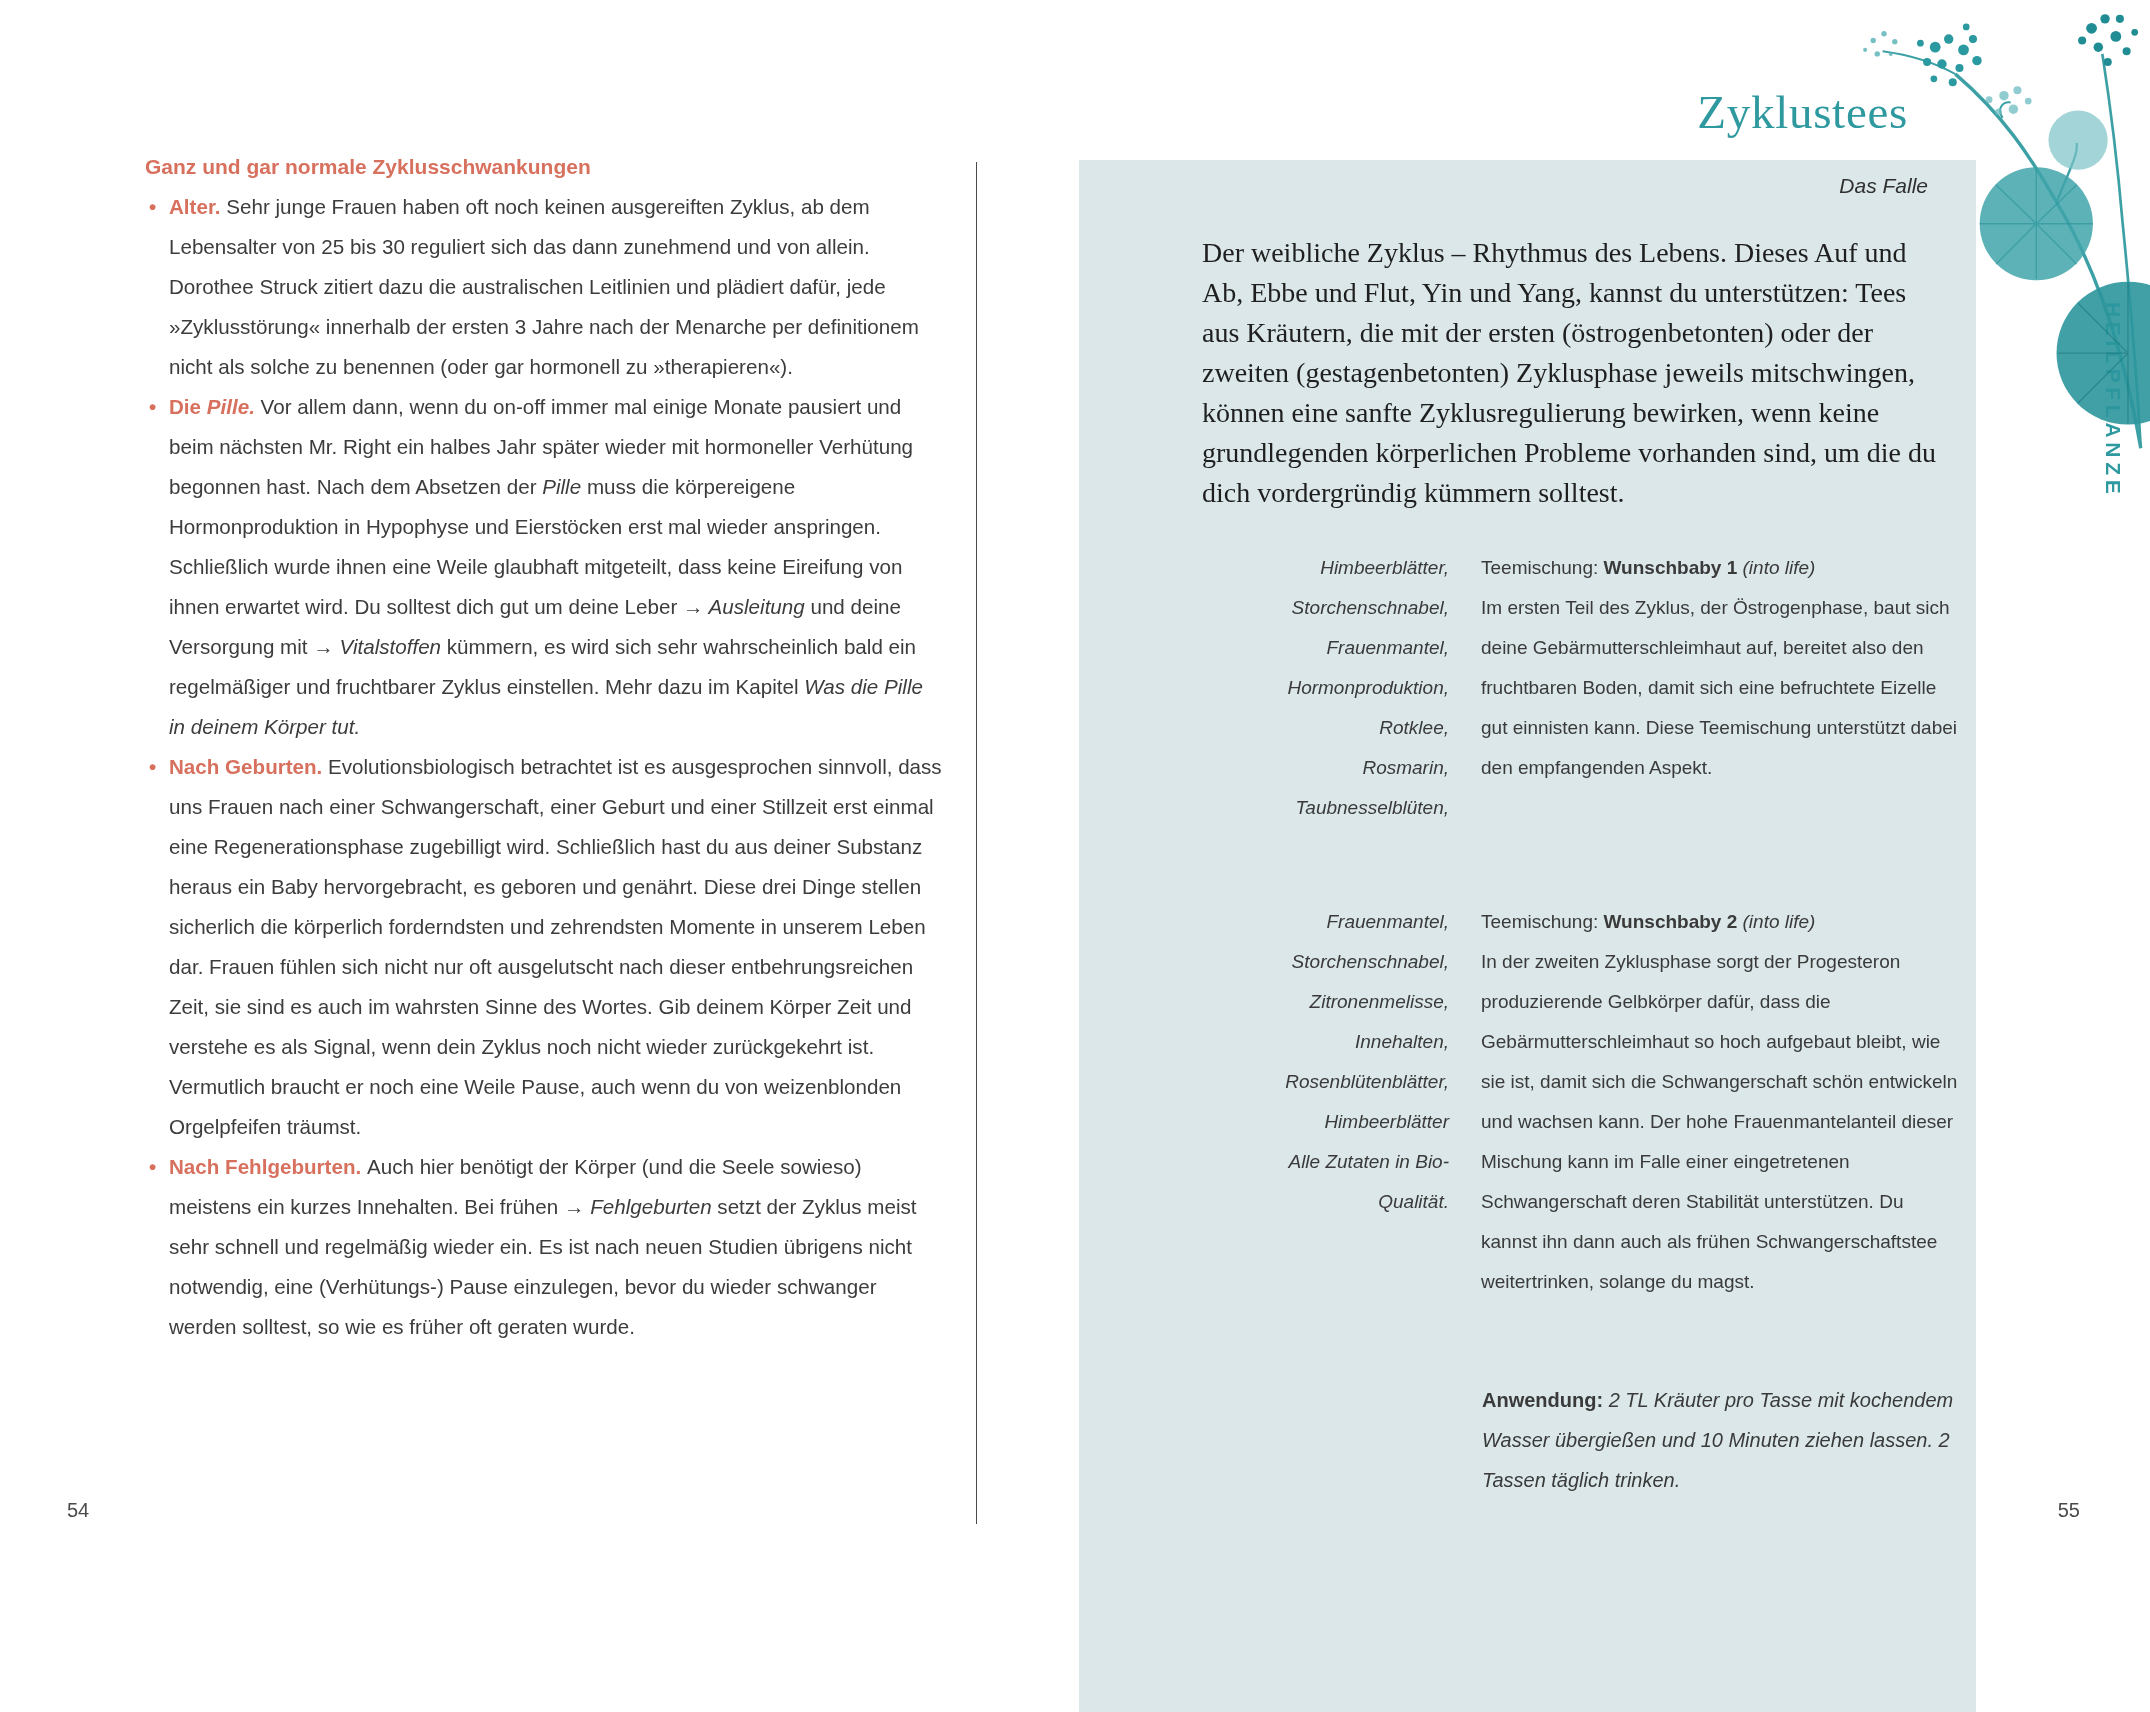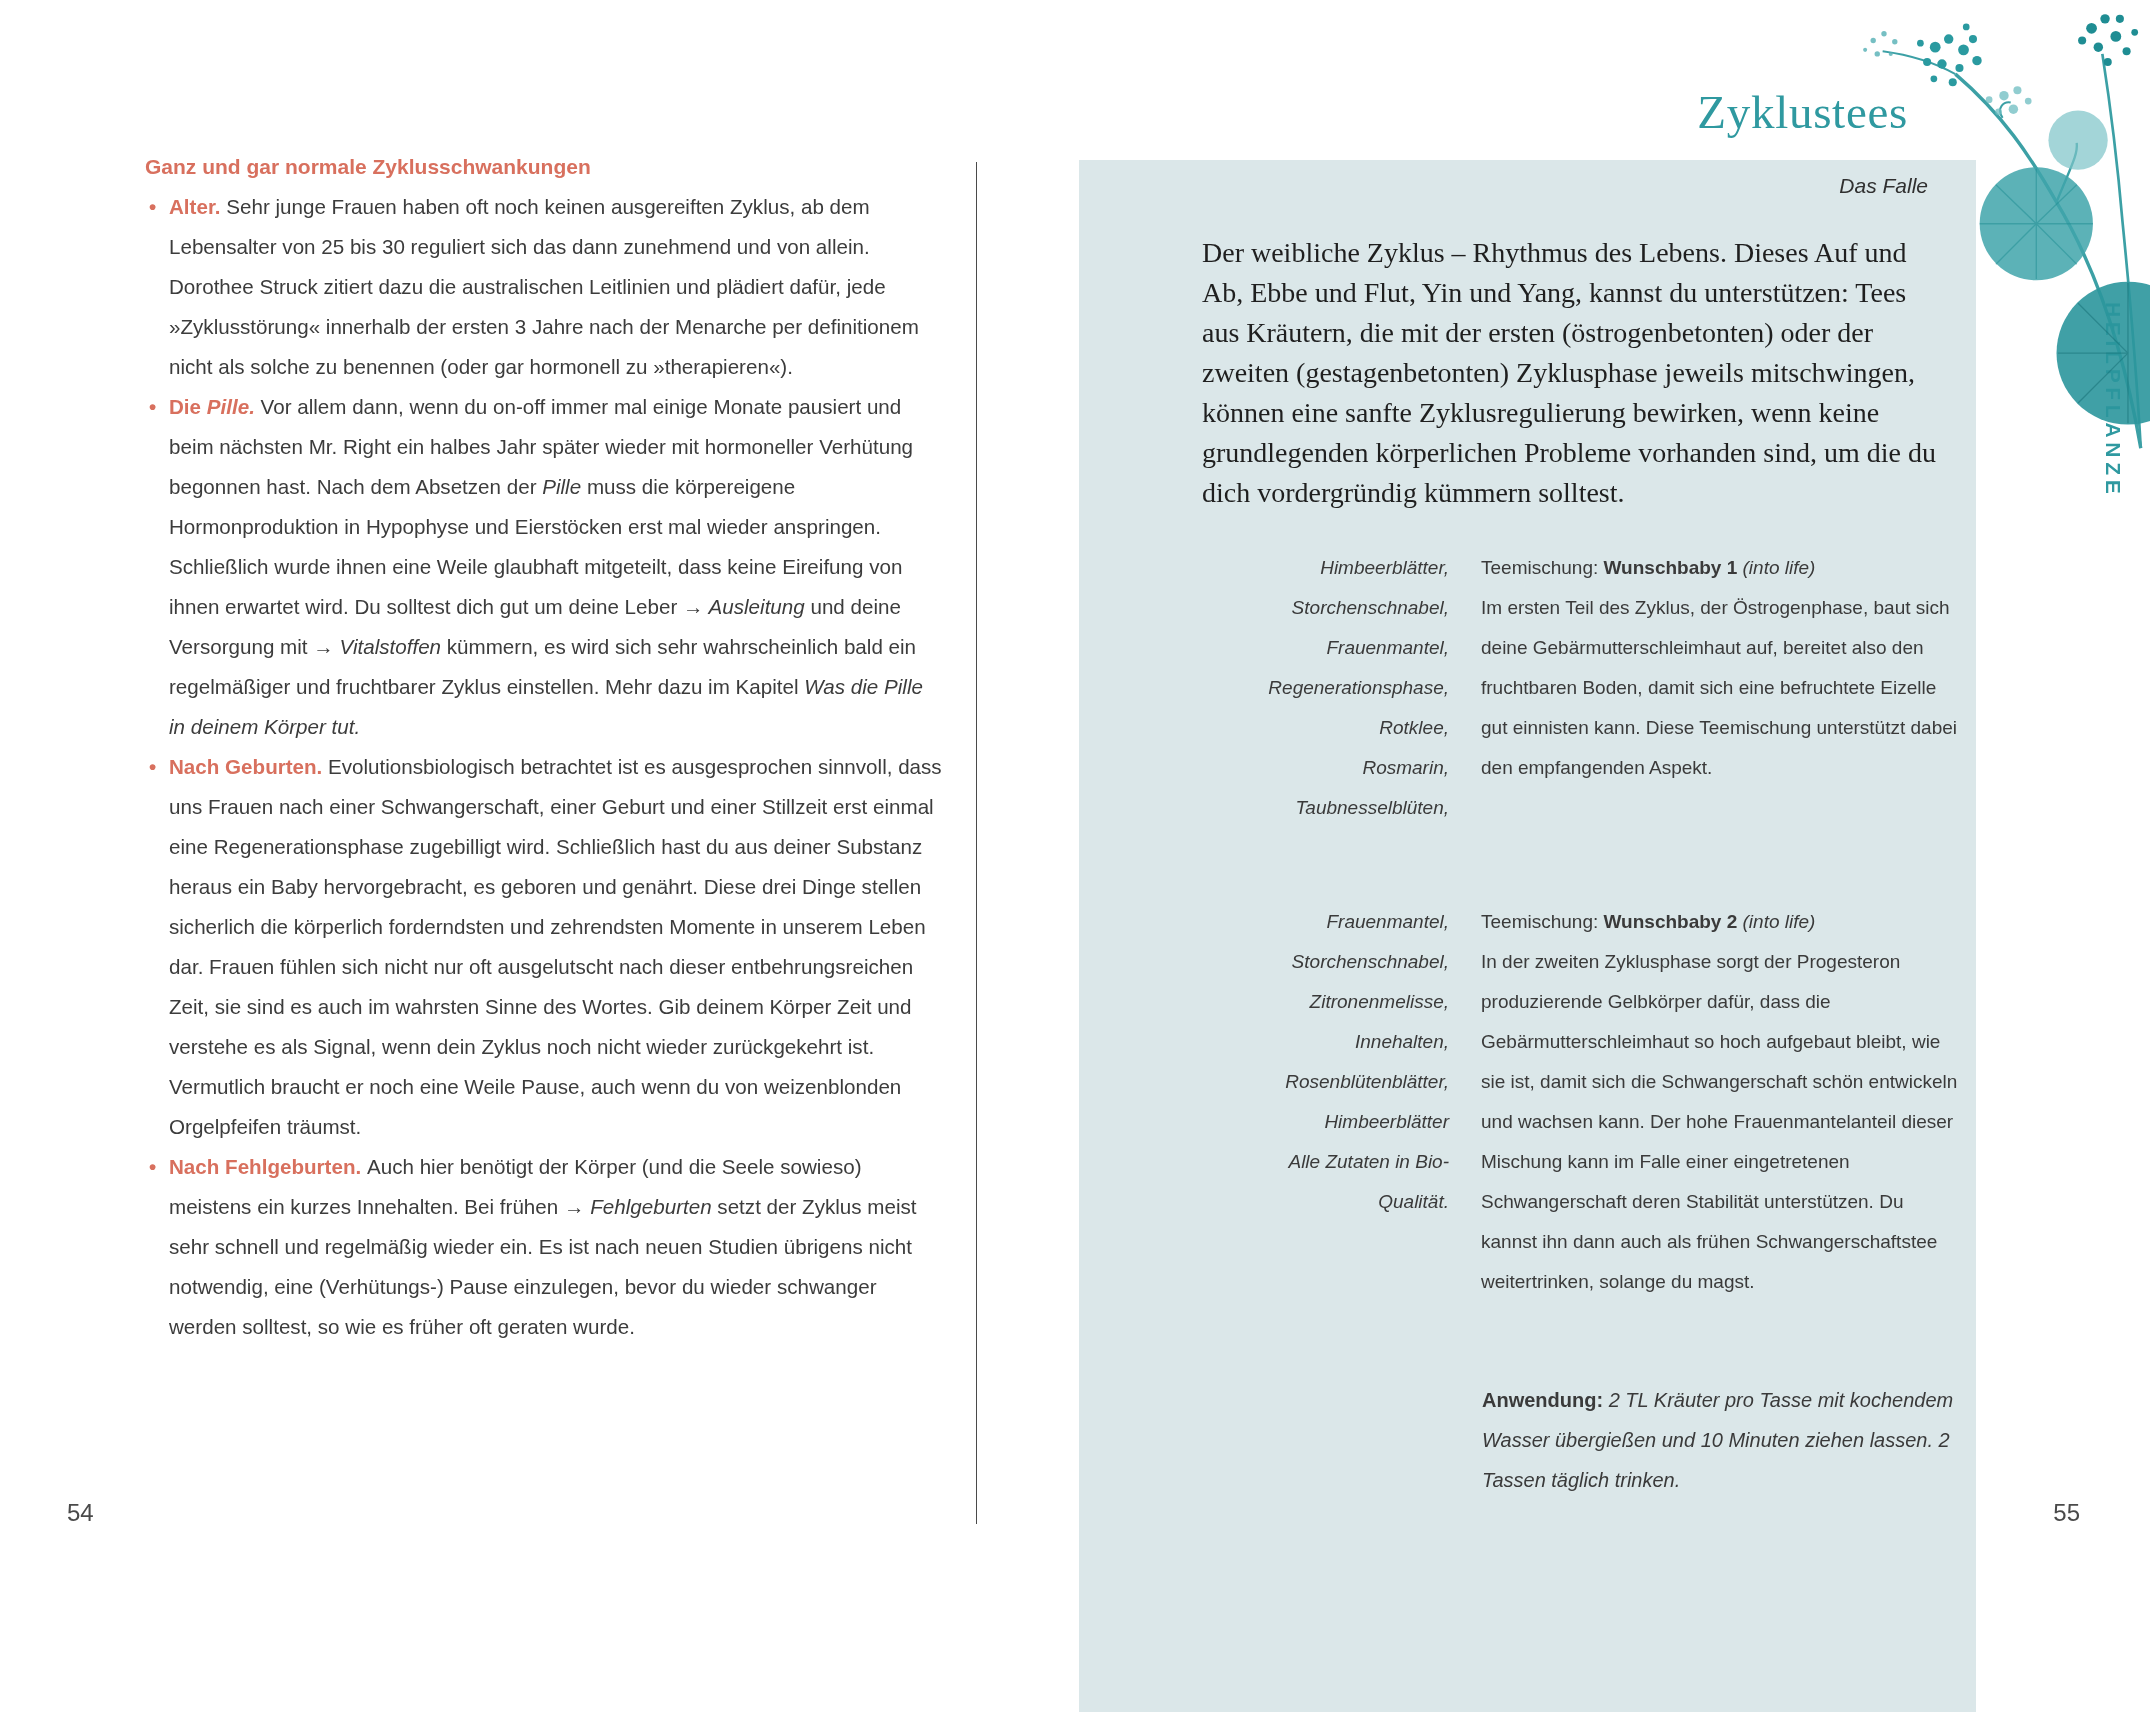--- a/index.html
+++ b/index.html
@@ -48,21 +48,21 @@
   .i{font-style:italic;}
   .b{font-weight:bold;}
   .col-divider{
     position:absolute;
     left:976px; top:162px;
     width:1.3px; height:1362px;
     background:#4a4a4a;
   }
   .pagenum{
     position:absolute;
-    font-size:24px;
+    font-size:20px;
     color:#4a4a4a;
   }
   .pagenum-left{left:67px; top:1499px;}
   .pagenum-right{right:71px; top:1499px;}
 
   
   .panel{
     position:absolute;
     left:1079px; top:160px;
     width:897px; height:1552px;
@@ -156,21 +156,21 @@
 <div class="chapter-title">Zyklustees</div>
 <div class="ritual">Das Falle</div>
 
 <p class="intro">Der weibliche Zyklus – Rhythmus des Lebens. Dieses Auf und Ab, Ebbe und Flut, Yin und Yang, kannst du unterstützen: Tees aus Kräutern, die mit der ersten (östrogenbetonten) oder der zweiten (gestagenbetonten) Zyklusphase jeweils mitschwingen, können eine sanfte Zyklusregulierung bewirken, wenn keine grundlegenden körperlichen Probleme vorhanden sind, um die du dich vordergründig kümmern solltest.</p>
 
 <div class="tea-section section-1">
   <div class="ingredients">
       <div class="line">Himbeerblätter,</div>
       <div class="line">Storchenschnabel,</div>
       <div class="line">Frauenmantel,</div>
-      <div class="line">Regenerationsphase,</div>
+      <div class="line">Hormonproduktion,</div>
       <div class="line">Rotklee,</div>
       <div class="line">Rosmarin,</div>
       <div class="line">Taubnesselblüten,</div>
     </div>
   <div class="desc">
     <div class="heading"><span>Teemischung: </span><span class="b">Wunschbaby 1 </span><span class="i">(into life)</span></div>
     <div>Im ersten Teil des Zyklus, der Östrogenphase, baut sich deine Gebärmutterschleimhaut auf, bereitet also den fruchtbaren Boden, damit sich eine befruchtete Eizelle gut einnisten kann. Diese Teemischung unterstützt dabei den empfangenden Aspekt.</div>
   </div>
 </div>
 

